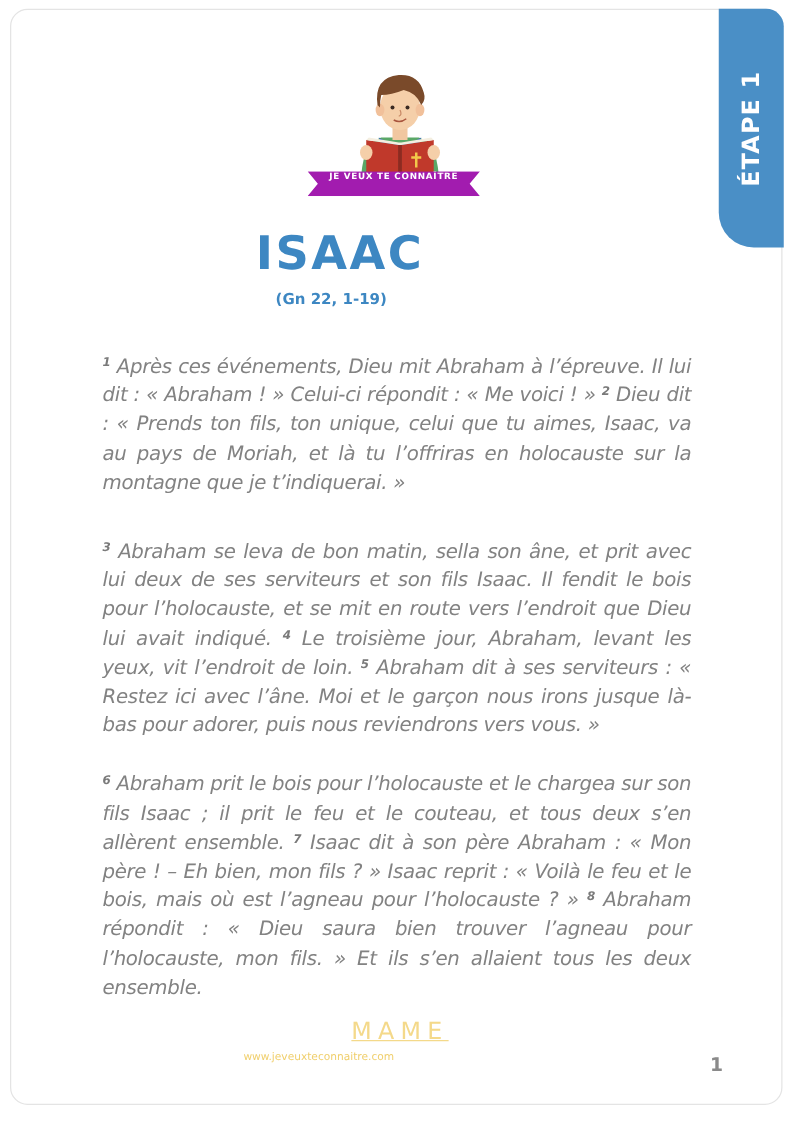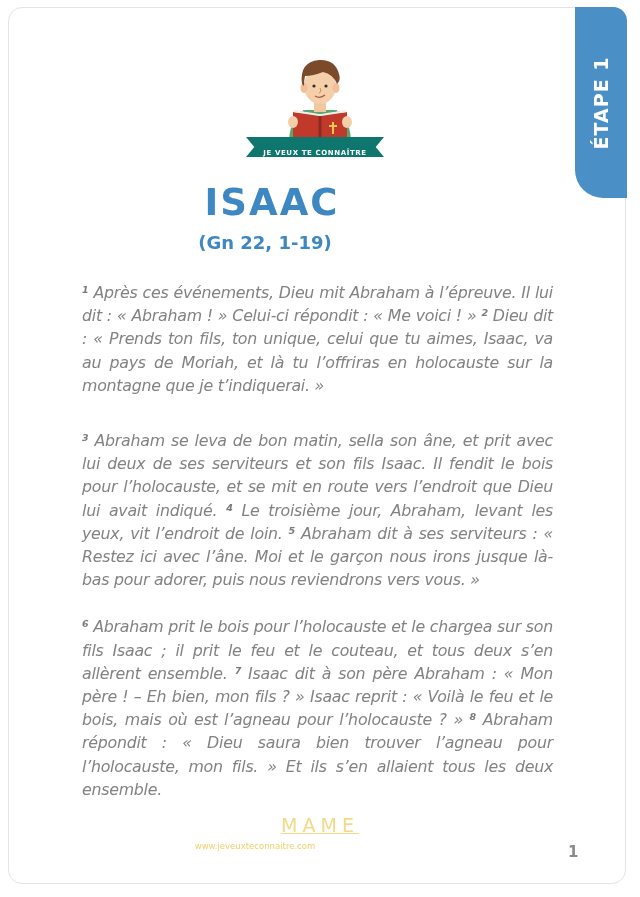--- a/index.html
+++ b/index.html
@@ -14,32 +14,32 @@
   }
   .tab-label {
     position: absolute; left: 50%; top: 50%;
     transform: translate(-50%, -50%) rotate(-90deg);
     color: #ffffff; font-weight: bold; font-size: 19px; letter-spacing: 1px; white-space: nowrap;
     font-family: "DejaVu Sans", sans-serif;
   }
   .illustration { position: absolute; left: 275px; top: 50px; width: 90px; height: 90px; }
   .ribbon {
     position: absolute; left: 246px; top: 137px; width: 138px; height: 20px;
-    background: #0f766e;
+    background: #a21caf;
     clip-path: polygon(0 0, 100% 0, 94% 50%, 100% 100%, 0 100%, 6% 50%);
-    display: flex; align-items: flex-end; justify-content: center;
+    display: flex; align-items: flex-start; justify-content: center;
   }
   .ribbon span { color: #ffffff; font-size: 7px; font-weight: bold; letter-spacing: 0.6px; }
   .title {
     position: absolute; left: 0; width: 544px; top: 181px; text-align: center;
     color: #3d87c2; font-weight: bold; font-size: 37px; letter-spacing: 2px;
   }
   .ref {
     position: absolute; left: 0; width: 530px; top: 232px; text-align: center;
-    color: #3d87c2; font-weight: bold; font-size: 18px;
+    color: #3d87c2; font-weight: bold; font-size: 12px;
   }
   .body-text {
     position: absolute; left: 82px; width: 471px; top: 281px;
     color: #828282; font-size: 15.8px; line-height: 23.2px; text-align: justify;
     font-family: "DejaVu Sans", sans-serif; letter-spacing: -0.25px;
   }
   .body-text p { margin: 0 0 22px 0; font-style: italic; }
   .body-text p:nth-child(2) { margin-bottom: 24px; margin-top: 32px; }
   sup { font-size: 9.5px; font-weight: bold; vertical-align: 5px; line-height: 0; color: #7a7a7a; }
   .brand {

